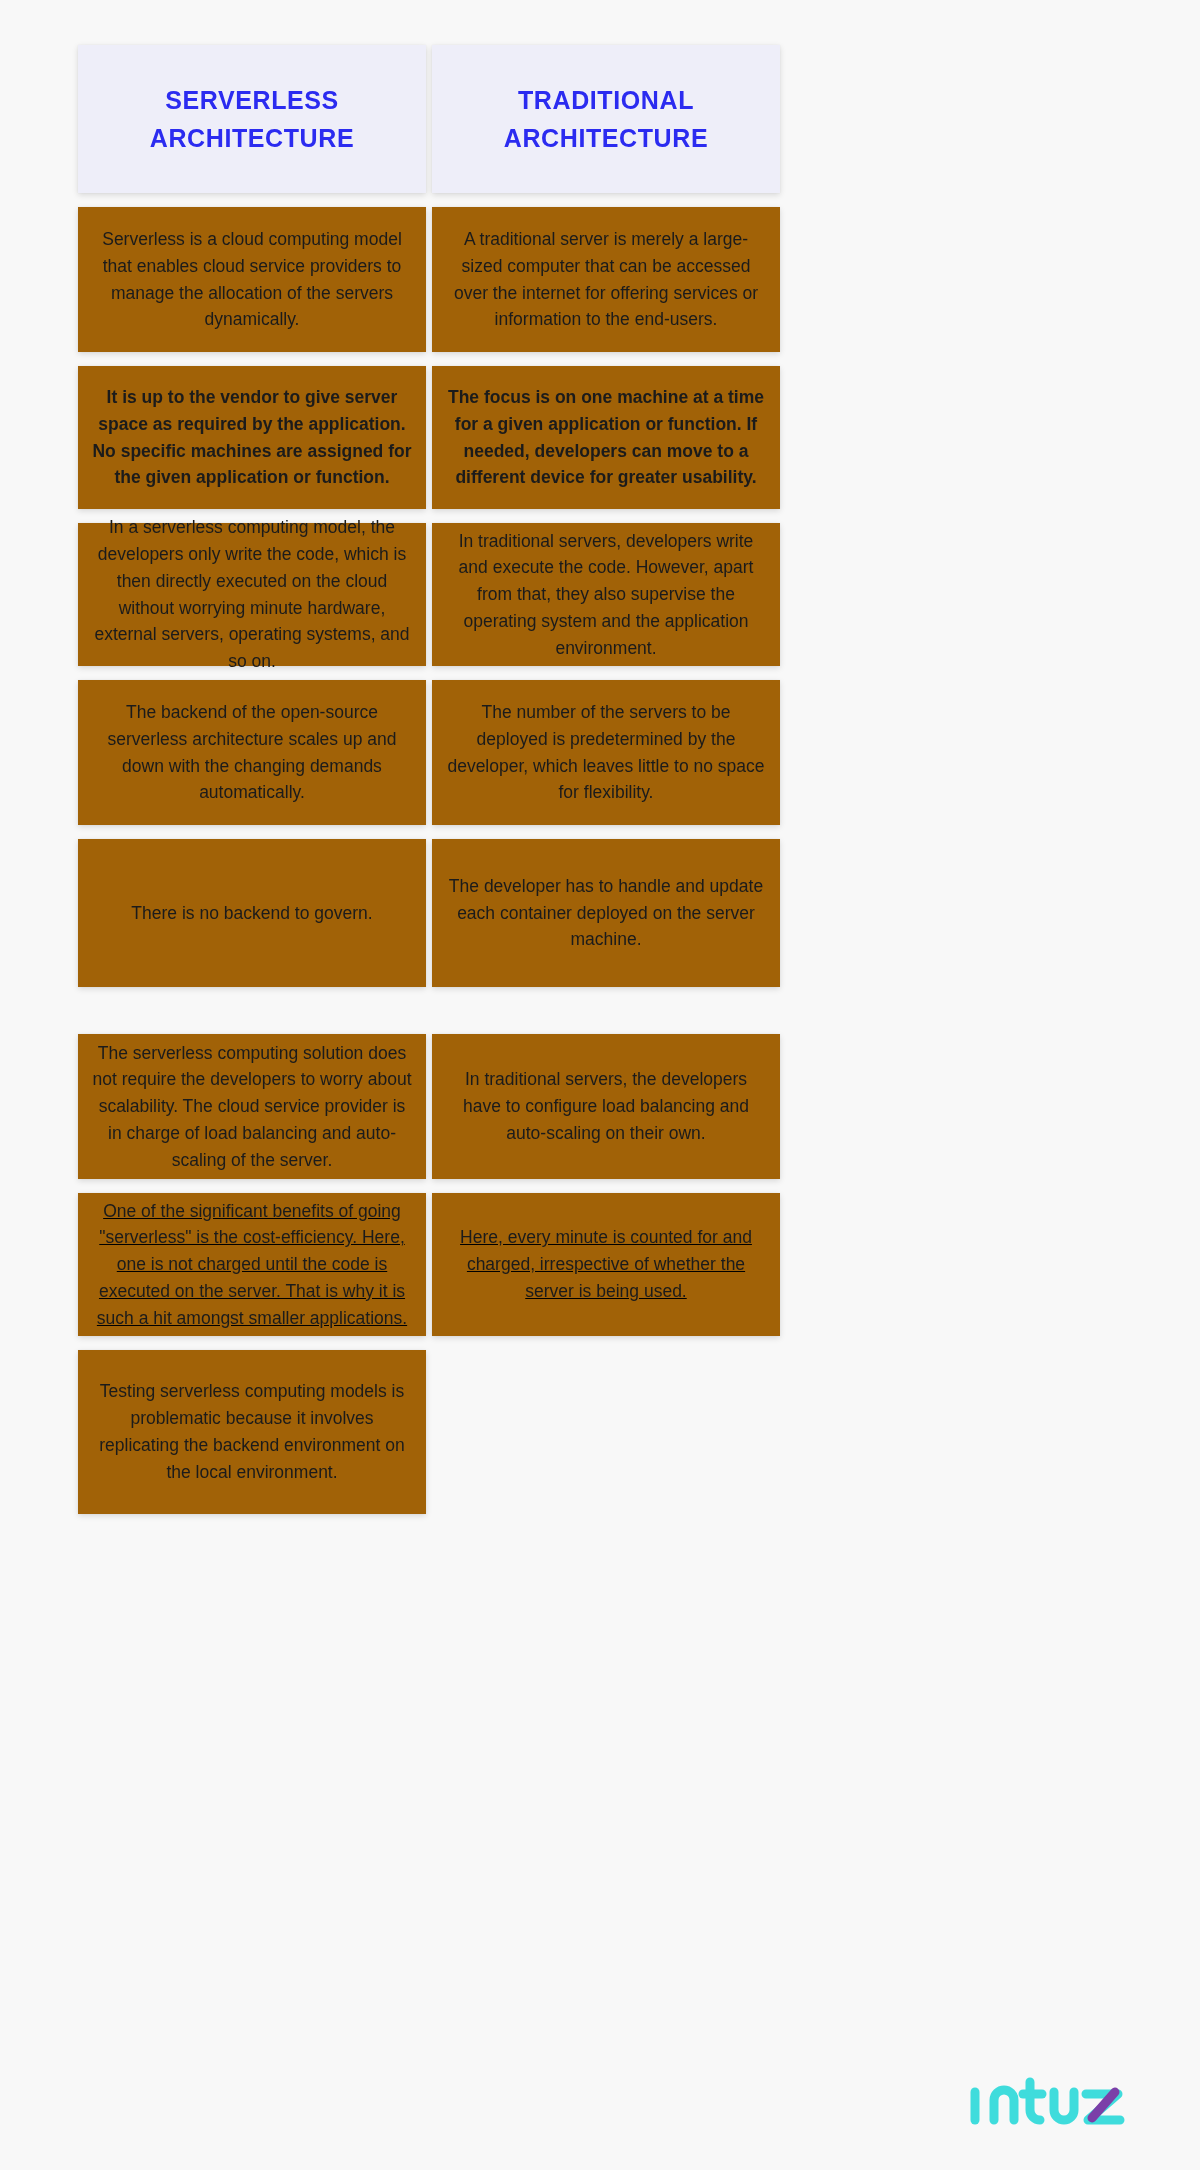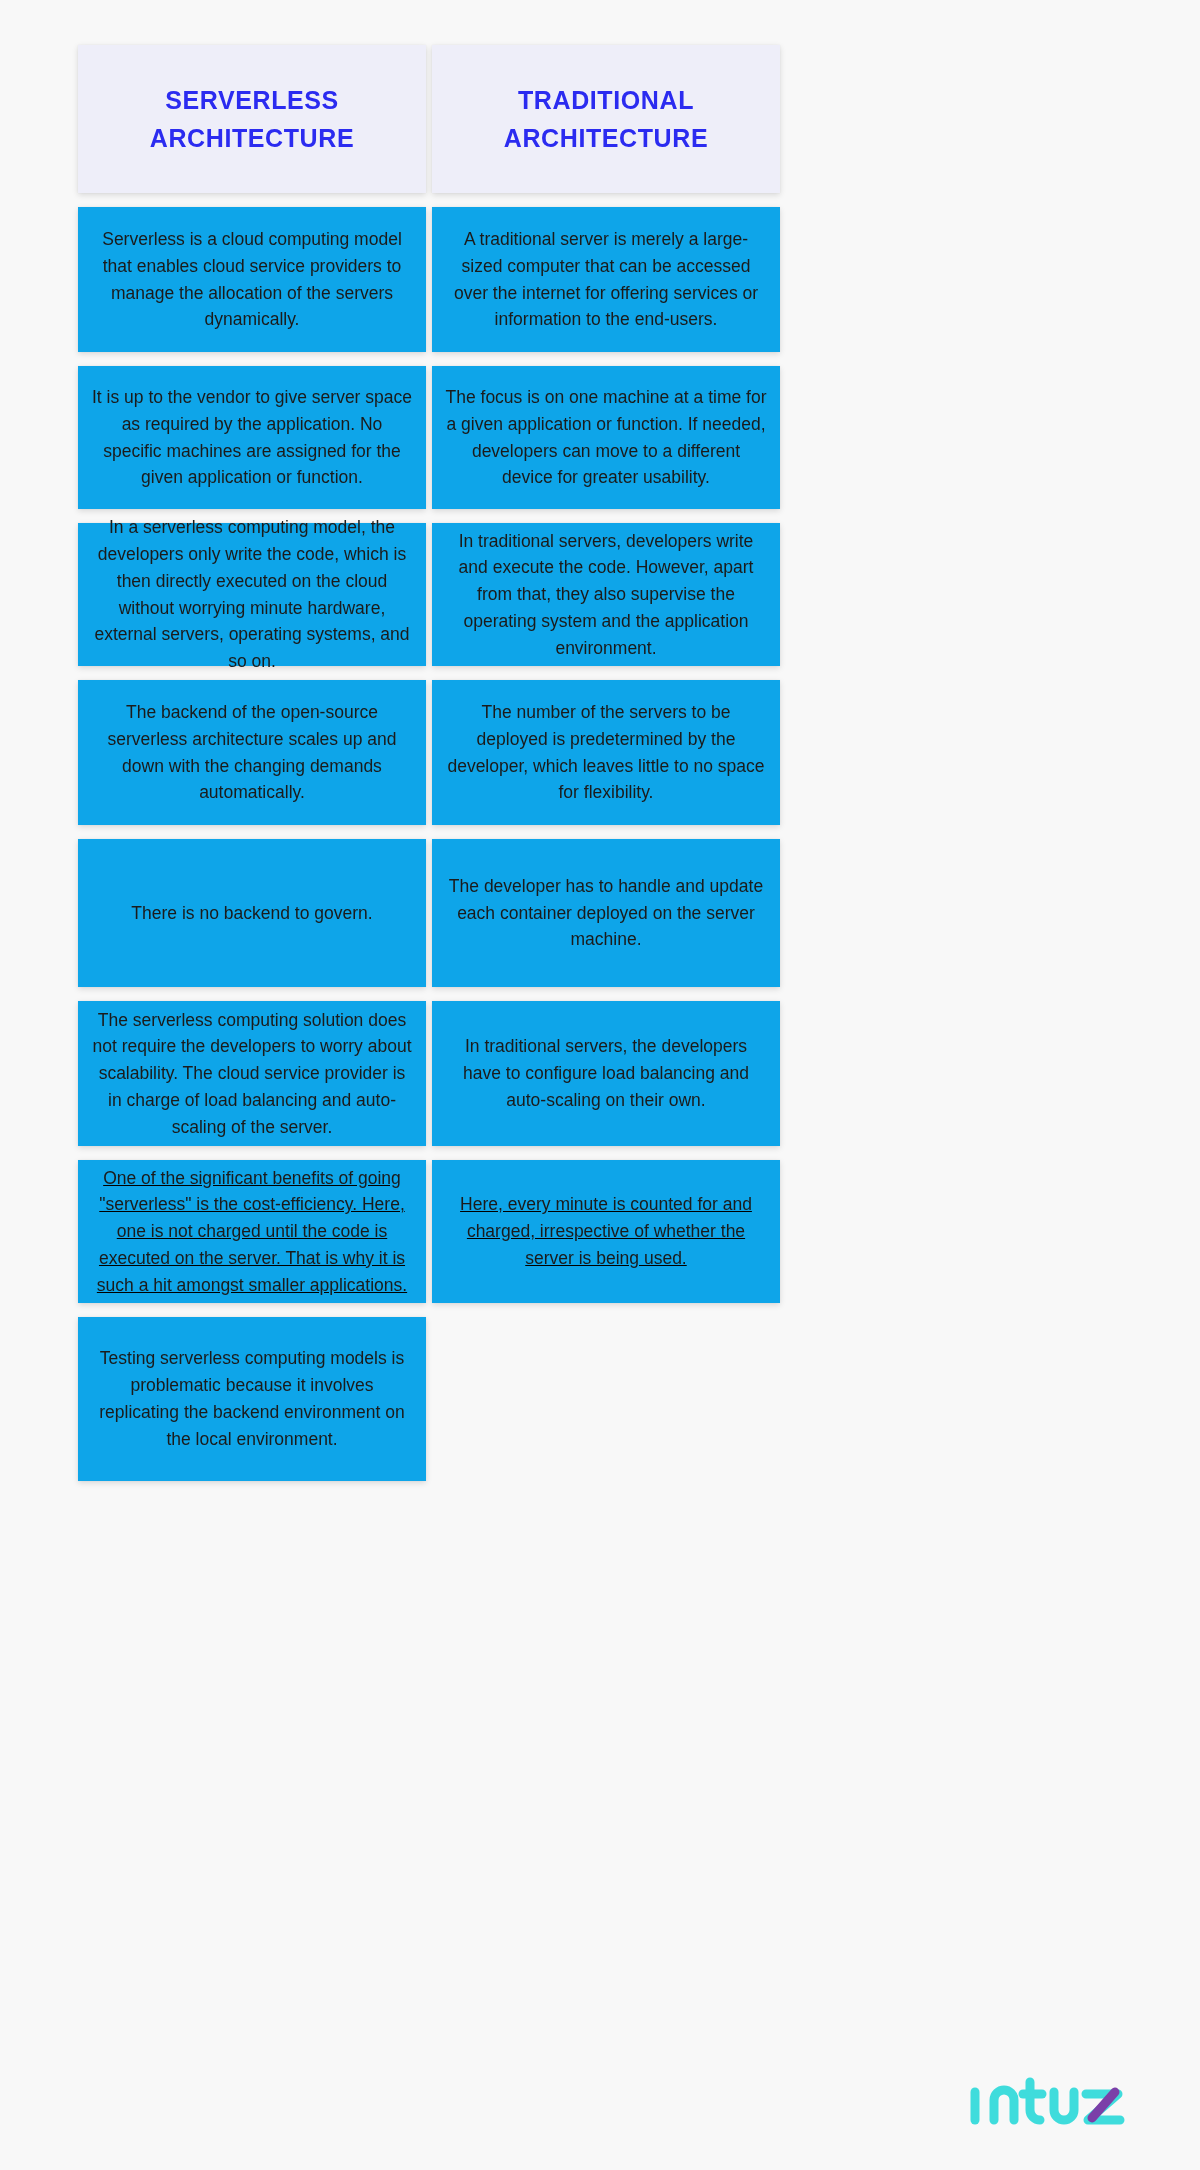--- a/index.html
+++ b/index.html
@@ -26,21 +26,21 @@
     gap: 14px;
   }
 
   .row {
     display: flex;
     gap: 6px;
   }
 
   .cell {
     width: 348px;
-    background: #0ea5e9;
+    background: #a16207;
     box-shadow: 0 2px 6px rgba(0,0,0,0.13), 0 0 1px rgba(0,0,0,0.08);
     display: flex;
     align-items: center;
     justify-content: center;
     text-align: center;
     padding: 16px 13px;
   }
 
   
   .row-header .cell {
@@ -61,25 +61,25 @@
 
   
   .row-body .cell p {
     color: #1b1b1b;
     font-size: 17.5px;
     line-height: 1.53;
     text-align: center;
   }
 
   .r1 .cell { height: 145px; }
-  .r2 .cell { height: 143px; }
+  .r2 .cell { height: 143px; font-weight: bold; }
   .r3 .cell { height: 143px; }
   .r4 .cell { height: 145px; }
   .r5 .cell { height: 148px; }
-  .r6 .cell { height: 145px; }
+  .r6 .cell { height: 145px; margin-top: 33px; }
   .r7 .cell { height: 143px; text-decoration: underline; }
   .r8 .cell { height: 164px; }
 
   
   .logo {
     position: absolute;
     right: 62px;
     top: 2070px;
     width: 170px;
     height: 62px;

